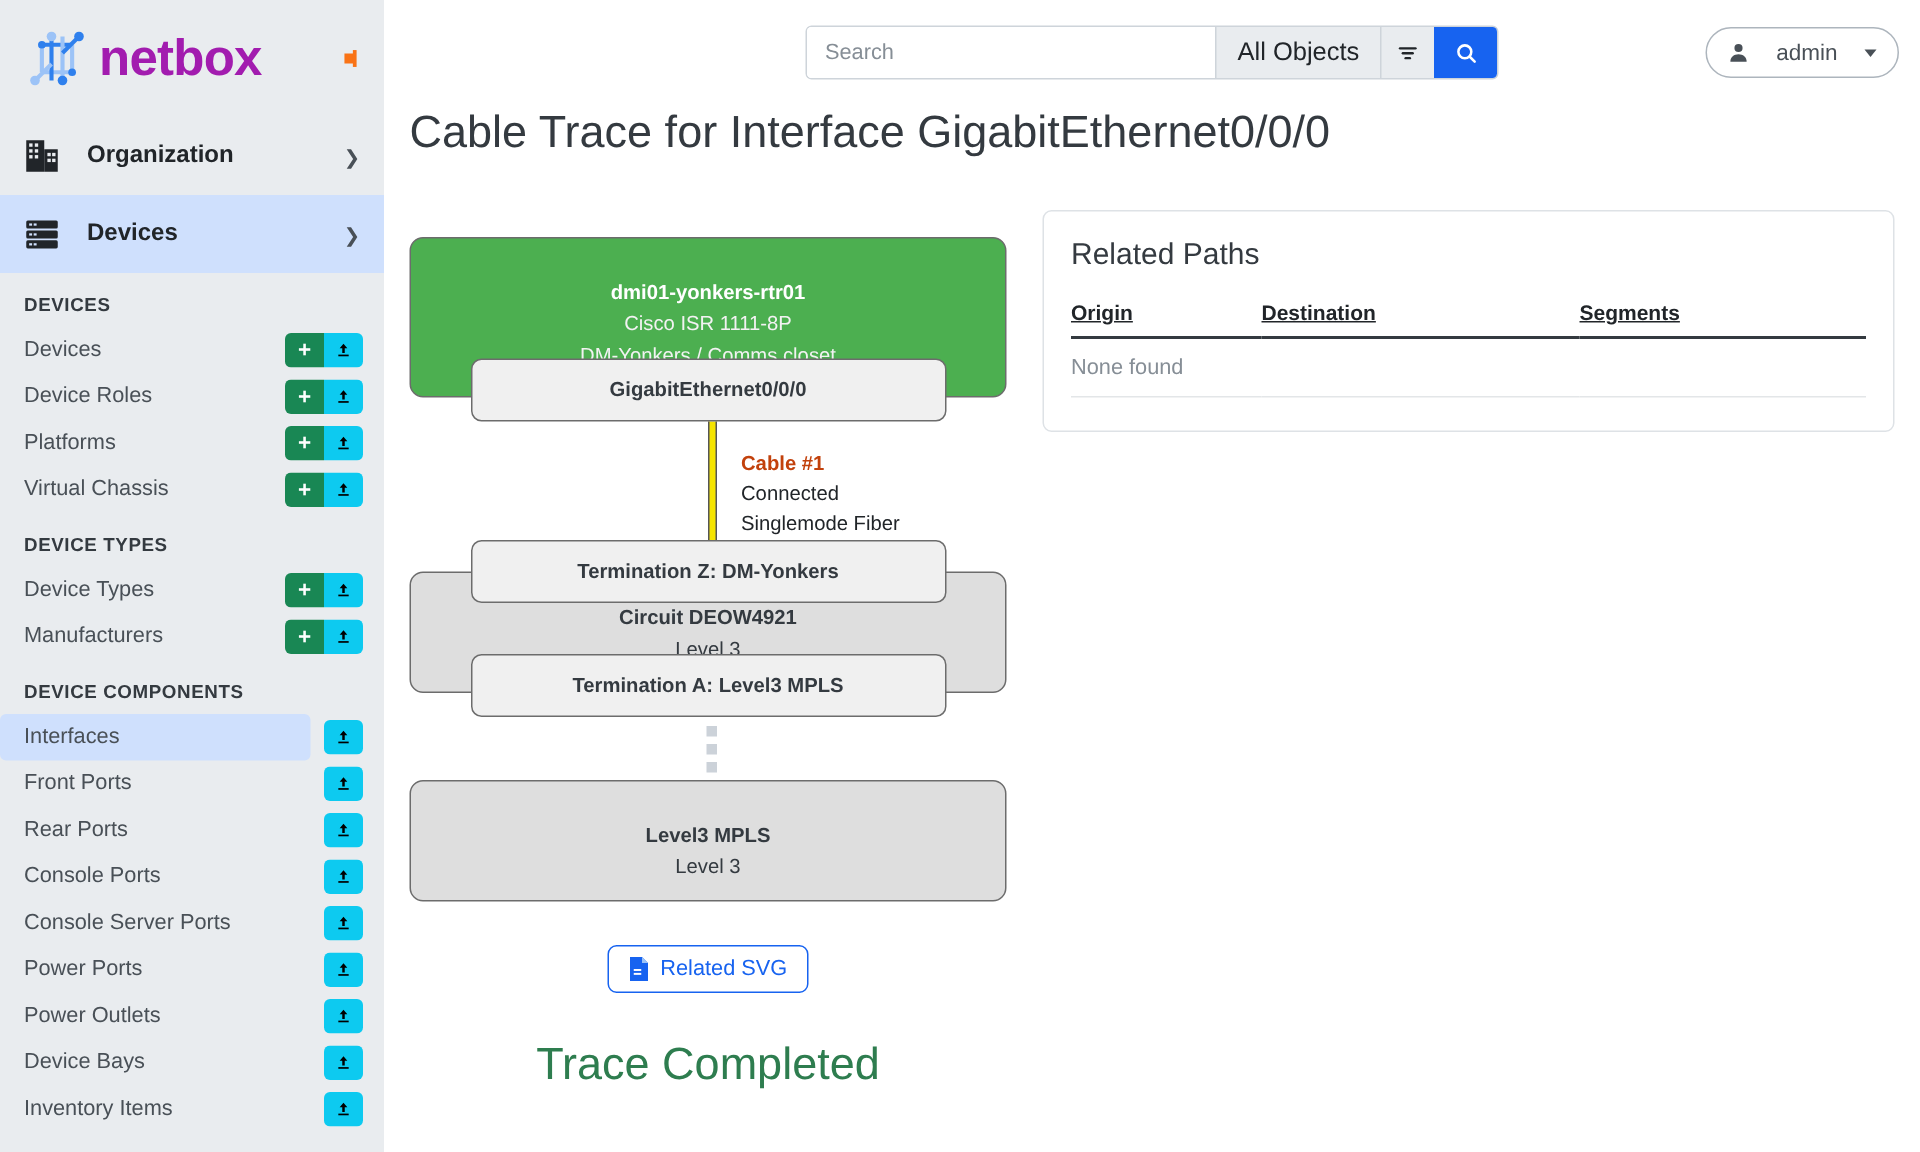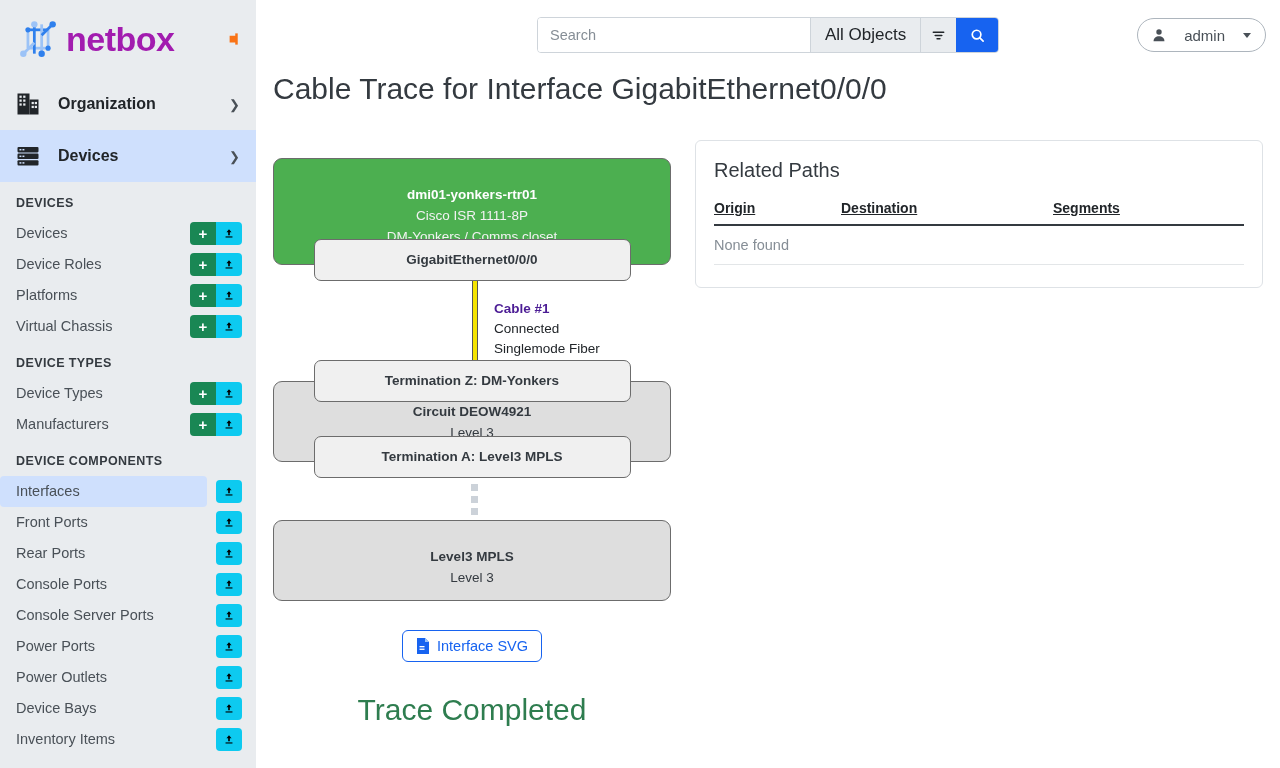--- a/index.html
+++ b/index.html
@@ -152,21 +152,21 @@
     border-radius: 7px; border: 1px solid #6c6c6c;
     font-size: 13.5px; font-weight: 700; color: #343a40;
     text-align: center; position: relative; z-index: 3;
   }
   .cable-area { position: relative; height: 105px; }
   .cable-line {
     position: absolute; left: 199px; top: 0; width: 6px; height: 105px;
     background: #f5e400; border-left:1px solid #555; border-right:1px solid #555;
   }
   .cable-info { position: absolute; left: 221px; top: 20px; text-align: left; }
-  .cable-info .ci1 { font-size: 13.5px; font-weight: 700; color:#4c1d95; }
+  .cable-info .ci1 { font-size: 13.5px; font-weight: 700; color:#c2410c; }
   .cable-info .ci2 { font-size: 13.5px; color:#212529; margin-top: 5px; }
   .circuit {
     background: #dedede; height: 81px; border-radius: 9px; border: 1px solid #6c6c6c;
     margin-top: -21px; padding-top: 22px; position: relative; z-index: 1;
   }
   .circuit .t1 { color:#343a40; }
   .circuit .t2 { color:#343a40; margin-top: 6px; }
   .dots { height: 42px; position: relative; }
   .dots span {
     position: absolute; left: 198px; width: 7px; height: 7px; background: #ccd2d9;
@@ -536,21 +536,21 @@
     </div>
 
     <div class="dl-wrap">
       <div class="dl-btn">
         <svg viewBox="0 0 14 16">
           <path d="M1 0h8l4 4v12h-12z" fill="#1763f0"></path>
           <path d="M9 0l4 4h-4z" fill="#9cc3f7"></path>
           <rect x="3.5" y="8" width="5" height="1.3" fill="#fff"></rect>
           <rect x="3.5" y="10.6" width="5" height="1.3" fill="#fff"></rect>
         </svg>
-        <span>Interface SVG</span>
+        <span>Related SVG</span>
       </div>
     </div>
 
     <div class="trace-done">Trace Completed</div>
   </div>
 
   <div class="card">
     <h2>Related Paths</h2>
     <table class="rp">
       <thead>

